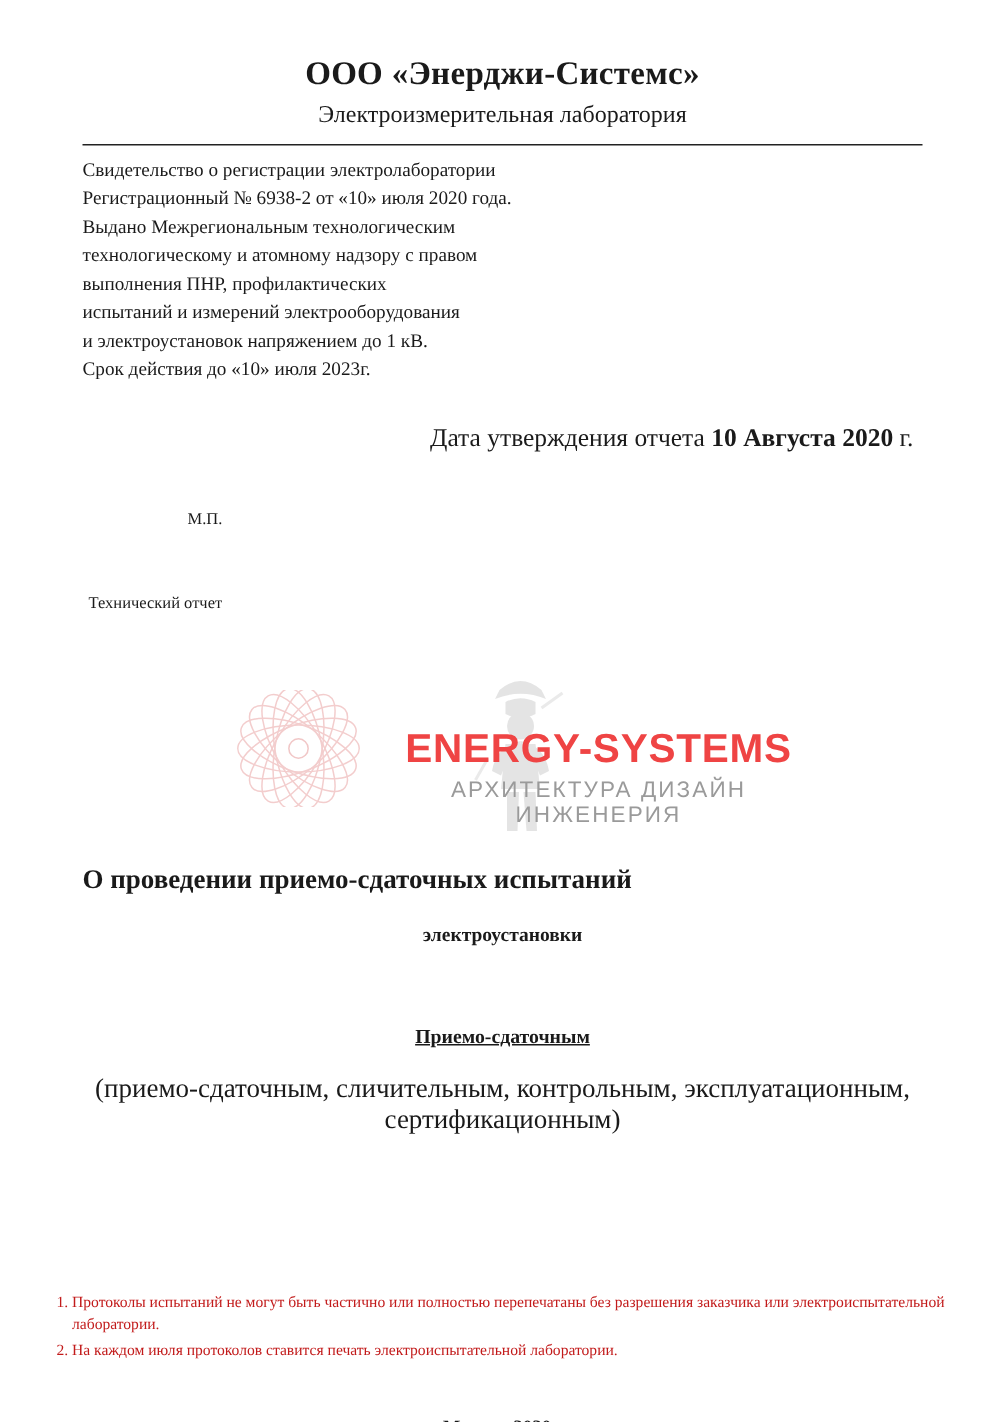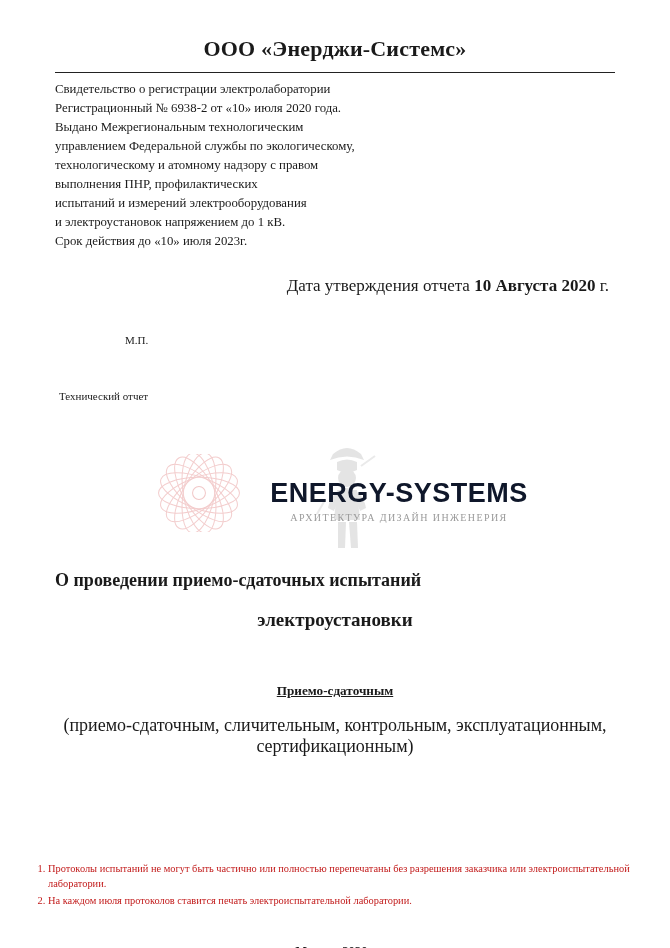--- a/index.html
+++ b/index.html
@@ -100,38 +100,38 @@
     position: absolute;
     left: 124px;
     top: 42px;
     width: 300px;
     text-align: center;
   }
   .logo-text .main {
     font-family: "Liberation Sans", sans-serif;
     font-size: 27px;
     font-weight: bold;
-    color: #0f172a;
+    color: #ef4444;
     letter-spacing: 0.5px;
   }
   .logo-text .sub {
-    font-family: Liberation Serif, serif;
-    font-size: 10px;
+    font-family: Liberation Sans, sans-serif;
+    font-size: 15px;
     color: #9a9a9a;
     letter-spacing: 1.4px;
     margin-top: 3px;
   }
   .about-line1 {
     font-size: 18px;
     font-weight: bold;
     margin-top: 14px;
   }
   .about-line2 {
     text-align: center;
-    font-size: 19px;
+    font-size: 13px;
     font-weight: bold;
     margin-top: 18px;
   }
   .type-underline {
     text-align: center;
     font-size: 13.2px;
     font-weight: bold;
     margin-top: 52px;
   }
   .type-underline span {
@@ -168,27 +168,27 @@
     font-weight: bold;
     margin-top: 10px;
   }
 </style>
 </head>
 <body>
 
 <div class="page">
 
   <div class="org-title">ООО «Энерджи-Системс»</div>
+  <div class="org-sub">Электроизмерительная лаборатория</div>
   <hr class="hr-main">
 
   <div class="cert-block">
     <div>Свидетельство о регистрации электролаборатории</div>
     <div>Регистрационный № 6938-2 от «10» июля 2020 года.</div>
     <div>Выдано Межрегиональным технологическим</div>
-    <div>управлением Федеральной службы по экологическому,</div>
     <div>технологическому и атомному надзору с правом</div>
     <div>выполнения ПНР, профилактических</div>
     <div>испытаний и измерений электрооборудования</div>
     <div>и электроустановок напряжением до 1 кВ.</div>
     <div>Срок действия до «10» июля 2023г.</div>
   </div>
 
   <div class="approval">
     <span>Дата утверждения отчета </span><b>10 Августа 2020</b><span> г.</span>
   </div>

